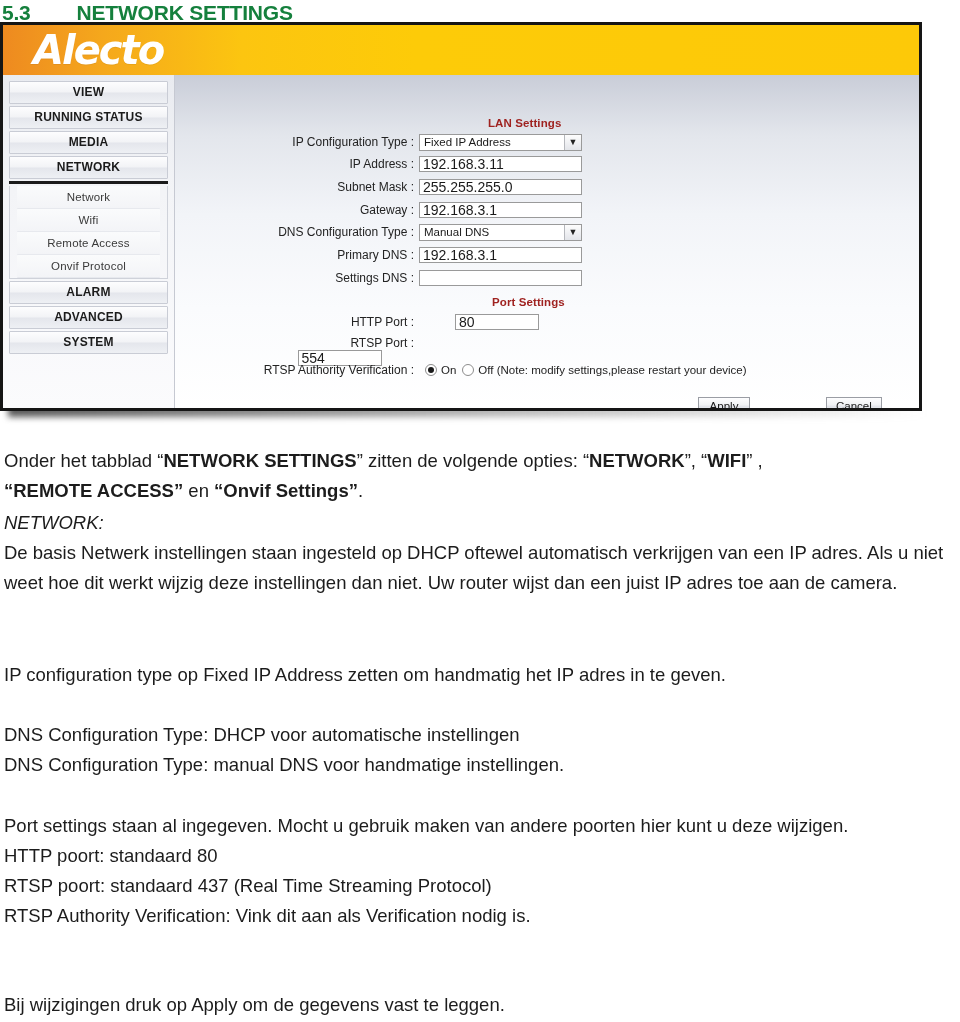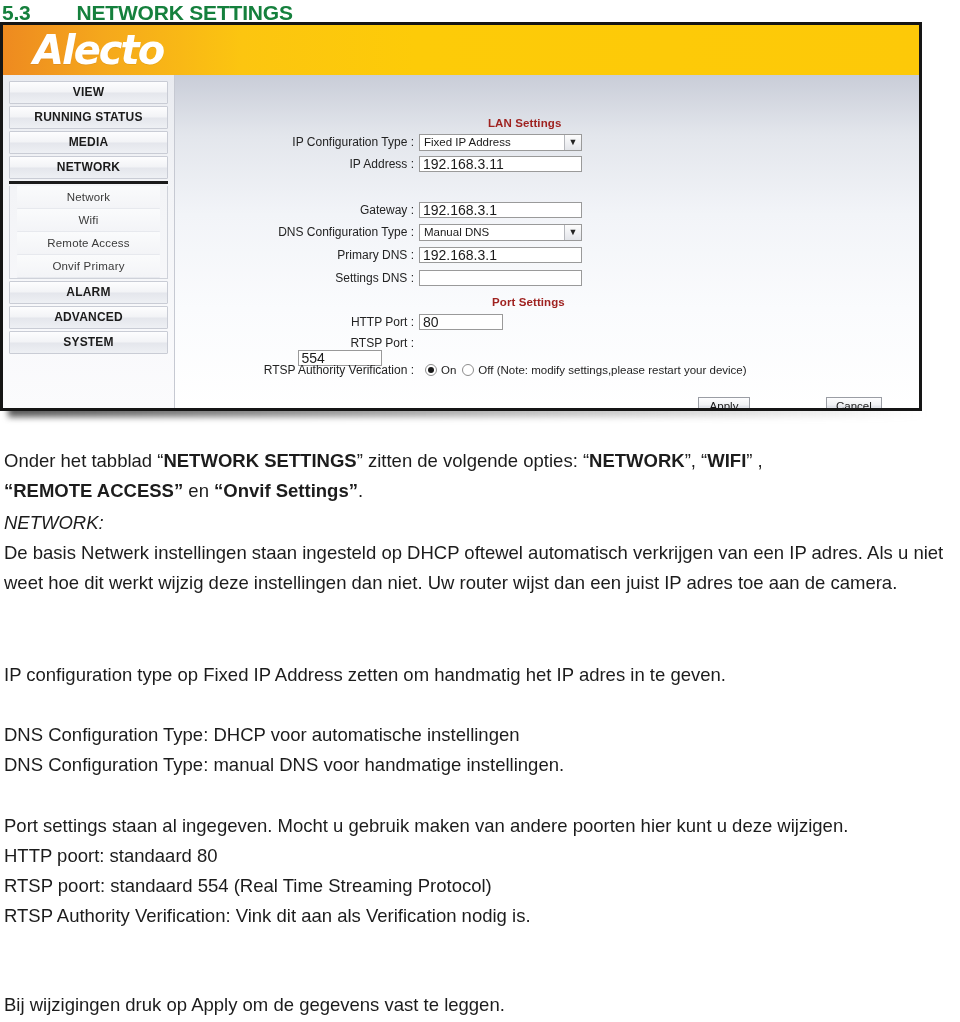--- a/index.html
+++ b/index.html
@@ -262,21 +262,21 @@
       <div class="sidebar">
         <div class="nav-item">VIEW</div>
         <div class="nav-item">RUNNING STATUS</div>
         <div class="nav-item">MEDIA</div>
         <div class="nav-item">NETWORK</div>
         <div class="nav-split"></div>
         <div class="sub-group">
           <div class="nav-item sub">Network</div>
           <div class="nav-item sub">Wifi</div>
           <div class="nav-item sub">Remote Access</div>
-          <div class="nav-item sub">Onvif Primary</div>
+          <div class="nav-item sub">Onvif Protocol</div>
         </div>
         <div class="nav-item">ALARM</div>
         <div class="nav-item">ADVANCED</div>
         <div class="nav-item">SYSTEM</div>
       </div>
 
       <div class="form-area">
 
         <div class="sec-title" style="left:312px; top:42px;">LAN Settings</div>
 
@@ -286,20 +286,24 @@
             <span>Fixed IP Address</span>
             <span class="caret">▼</span>
           </div>
         </div>
 
         <div class="frow" style="left:60px; top:80px;">
           <div class="flabel">IP Address :</div>
           <div class="finput" style="width:163px;">192.168.3.11</div>
         </div>
 
+        <div class="frow" style="left:60px; top:103px;">
+          <div class="flabel">Subnet Mask :</div>
+          <div class="finput" style="width:163px;">255.255.255.0</div>
+        </div>
 
         <div class="frow" style="left:60px; top:126px;">
           <div class="flabel">Gateway :</div>
           <div class="finput" style="width:163px;">192.168.3.1</div>
         </div>
 
         <div class="frow" style="left:60px; top:148px;">
           <div class="flabel">DNS Configuration Type :</div>
           <div class="fselect" style="width:163px;">
             <span>Manual DNS</span>
@@ -314,21 +318,21 @@
 
         <div class="frow" style="left:60px; top:194px;">
           <div class="flabel">Settings DNS :</div>
           <div class="finput" style="width:163px;"></div>
         </div>
 
         <div class="sec-title" style="left:316px; top:221px;">Port Settings</div>
 
         <div class="frow" style="left:60px; top:238px;">
           <div class="flabel">HTTP Port :</div>
-          <div class="finput" style="width:84px;">80</div>
+          <div class="finput" style="width:84px;margin-left:36px;">80</div>
         </div>
 
         <div class="frow" style="left:60px; top:261px;flex-direction:column;">
           <div class="flabel">RTSP Port :</div>
           <div class="finput" style="width:84px;margin-left:24px;">554</div>
         </div>
 
         <div class="frow" style="left:60px; top:286px;">
           <div class="flabel">RTSP Authority Verification :</div>
           <div class="radio-row">
@@ -361,19 +365,19 @@
 </div>
 
 <div class="copy" style="top:720px;">
   <p class="para">DNS Configuration Type: DHCP voor automatische instellingen</p>
   <p class="para">DNS Configuration Type: manual DNS voor handmatige instellingen.</p>
 </div>
 
 <div class="copy" style="top:811px;">
   <p class="para">Port settings staan al ingegeven. Mocht u gebruik maken van andere poorten hier kunt u deze wijzigen.</p>
   <p class="para">HTTP poort: standaard 80</p>
-  <p class="para">RTSP poort: standaard 554 (Real Time Streaming Protocol)</p>
+  <p class="para">RTSP poort: standaard 437 (Real Time Streaming Protocol)</p>
   <p class="para">RTSP Authority Verification: Vink dit aan als Verification nodig is.</p>
 </div>
 
 <div class="copy" style="top:990px;">
   <p class="para">Bij wijzigingen druk op Apply om de gegevens vast te leggen.</p>
 </div>
 
 </body></html>

